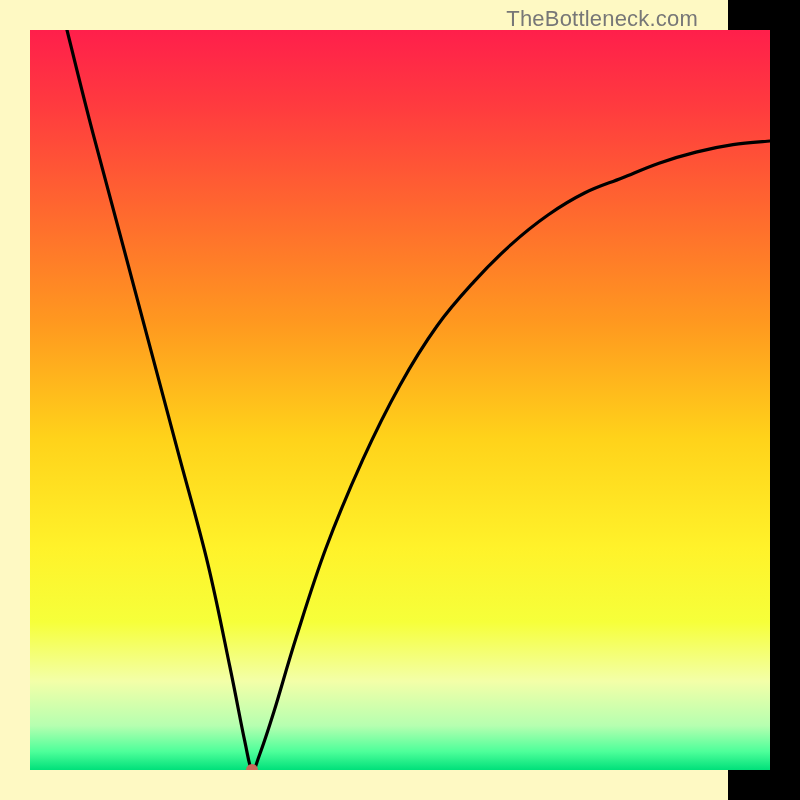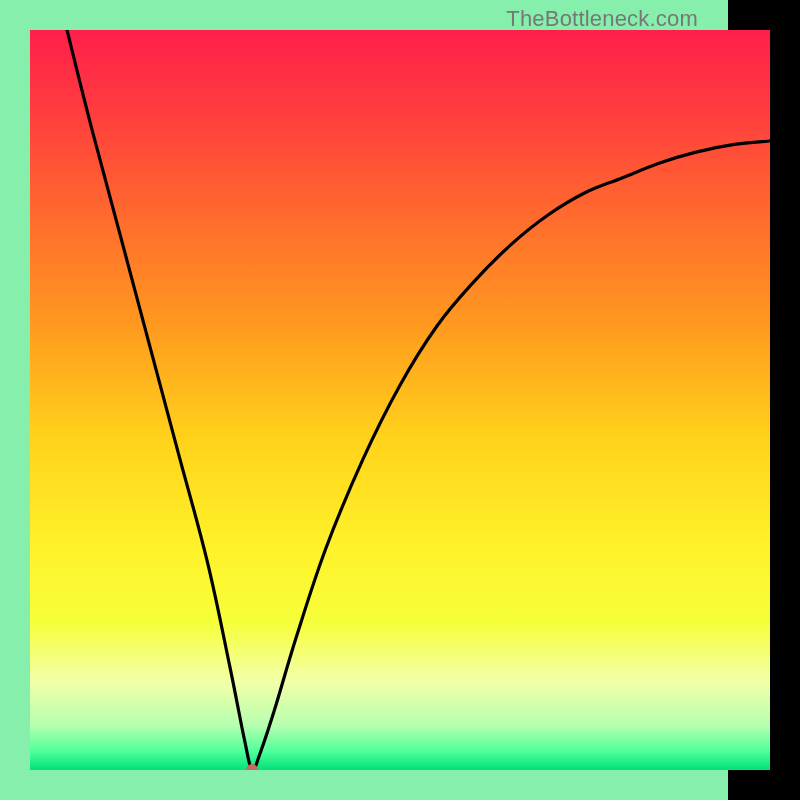--- a/index.html
+++ b/index.html
@@ -9,21 +9,21 @@
     height: 800px;
     background: #000;
     font-family: Arial, Helvetica, sans-serif;
   }
   .frame {
     position: absolute;
     top: 0;
     left: 0;
     width: 728px;
     height: 800px;
-    background: #86efac;
+    background: #fef9c3;
   }
   .plot-area {
     position: absolute;
     left: 30px;
     top: 30px;
     width: 740px;
     height: 740px;
     overflow: hidden;
   }
   .gradient-bg {

